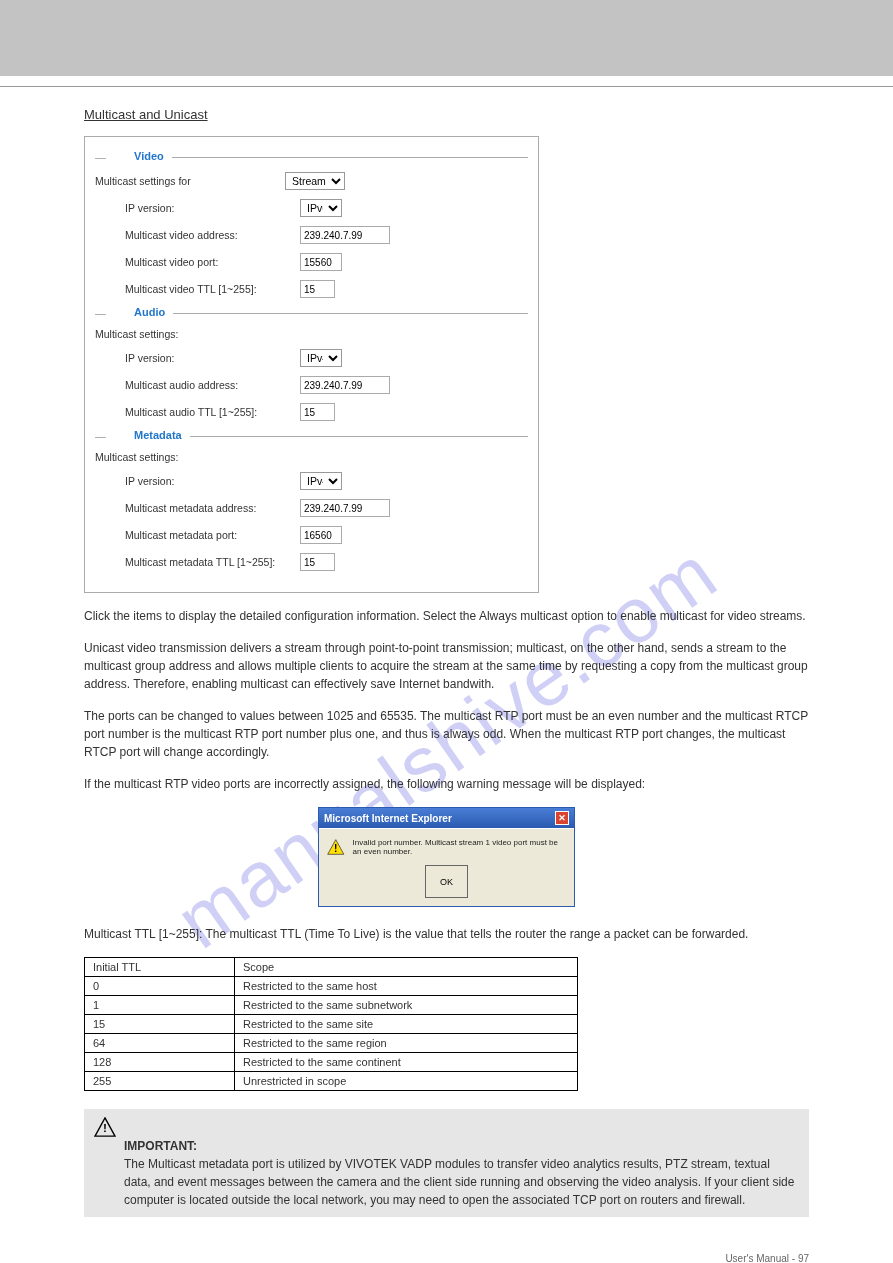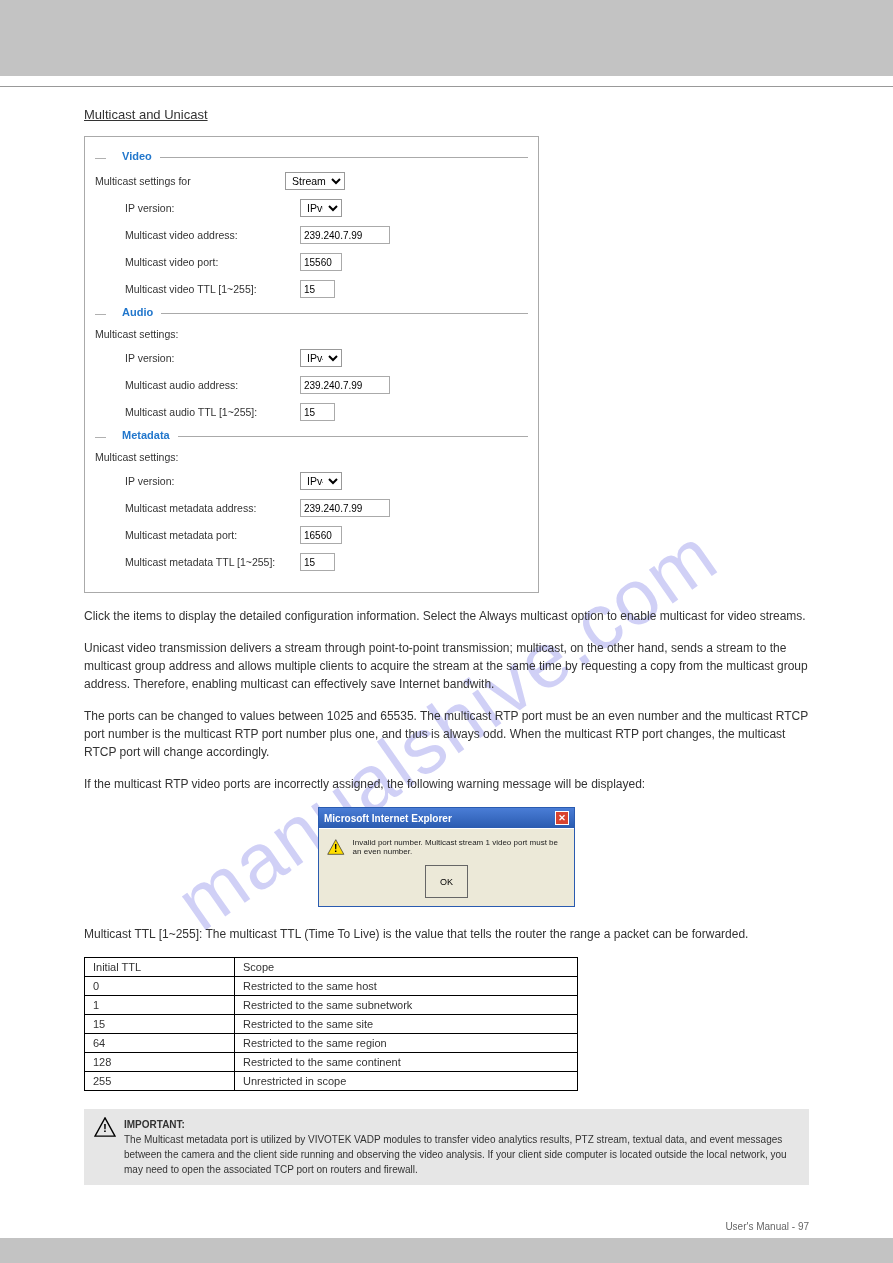--- a/index.html
+++ b/index.html
@@ -2,21 +2,21 @@
 <html><head>
   <meta charset="utf-8">
   <style>
     * { margin: 0; padding: 0; box-sizing: border-box; }
     body { font-family: Arial, sans-serif; font-size: 11px; color: #333; width: 893px; background: #fff; position: relative; }
     .top-banner { background: #c3c3c3; height: 76px; width: 100%; }
     .hr-line { border: none; border-top: 1px solid #999; margin: 10px 0 0 0; }
     .page-content { padding: 0 84px; position: relative; }
     .section-title { font-size: 13px; text-decoration: underline; margin: 20px 0 12px; color: #333; padding-bottom: 2px; }
     .config-panel { border: 1px solid #aaa; padding: 8px 10px 12px; width: 455px; background: #fff; }
-    .fieldset-label { color: #2277cc; font-weight: bold; font-size: 11px; margin-left: 10px; padding: 0 4px; background: #fff; position: relative; top: -1px; }
+    .fieldset-label { color: #2277cc; font-weight: bold; font-size: 11px; margin-left: 22px; padding: 0 4px; background: #fff; position: relative; top: -1px; }
     .fieldset-hr { display: flex; align-items: center; margin-top: 6px; }
     .fieldset-hr .dash { color: #999; margin-right: 2px; }
     .fieldset-hr .line { flex: 1; border-top: 1px solid #aaa; margin-left: 4px; }
     .form-row { display: flex; align-items: center; margin: 9px 0; }
     .form-sub { padding-left: 30px; }
     .form-label { width: 175px; font-size: 10.5px; color: #333; }
     .form-toplabel { font-size: 10.5px; color: #333; padding-left: 0; width: 190px; }
     select { font-size: 10.5px; border: 1px solid #999; background: #fff; padding: 0 2px; height: 18px; }
     select.narrow { width: 42px; }
     select.stream { width: 60px; }
@@ -34,21 +34,21 @@
     .dlg-warn-icon svg { width: 100%; height: 100%; }
     .dlg-text { font-size: 8px; color: #222; }
     .dlg-btn-row { text-align: center; }
     .dlg-btn { font-size: 9px; padding: 0 14px; height: 33px; border: 1px solid #666; background: #ece9d8; }
     .port-table { border-collapse: collapse; width: 494px; margin-top: 12px; }
     .port-table td { border: 1px solid #000; font-size: 11px; padding: 3px 8px; }
     .port-table td:first-child { width: 150px; }
     .important-box { background: #e6e6e6; padding: 8px 10px; margin-top: 18px; display: flex; align-items: flex-start; gap: 8px; }
     .imp-icon { width: 22px; height: 20px; flex-shrink: 0; }
     .imp-icon svg { width: 100%; height: 100%; }
-    .imp-text { font-size: 10px; line-height: 1.5; }
+    .imp-text { font-size: 12px; line-height: 1.5; margin-top: 20px; }
     .footer-text { font-size: 10px; color: #666; margin-top: 36px; padding-bottom: 6px; text-align: right; }
     .bottom-banner { background: #c3c3c3; height: 100px; width: 100%; margin-top: 0; }
     .watermark { position: absolute; left: 50%; top: 55%; transform: translate(-50%,-50%) rotate(-35deg); font-size: 78px; color: rgba(120,120,230,0.35); font-weight: normal; white-space: nowrap; pointer-events: none; z-index: 0; letter-spacing: 2px; font-family: Arial, sans-serif; }
     .rel { position: relative; z-index: 1; }
   </style>
 </head>
 <body>
 
 <div class="top-banner"></div>
 <hr class="hr-line">

